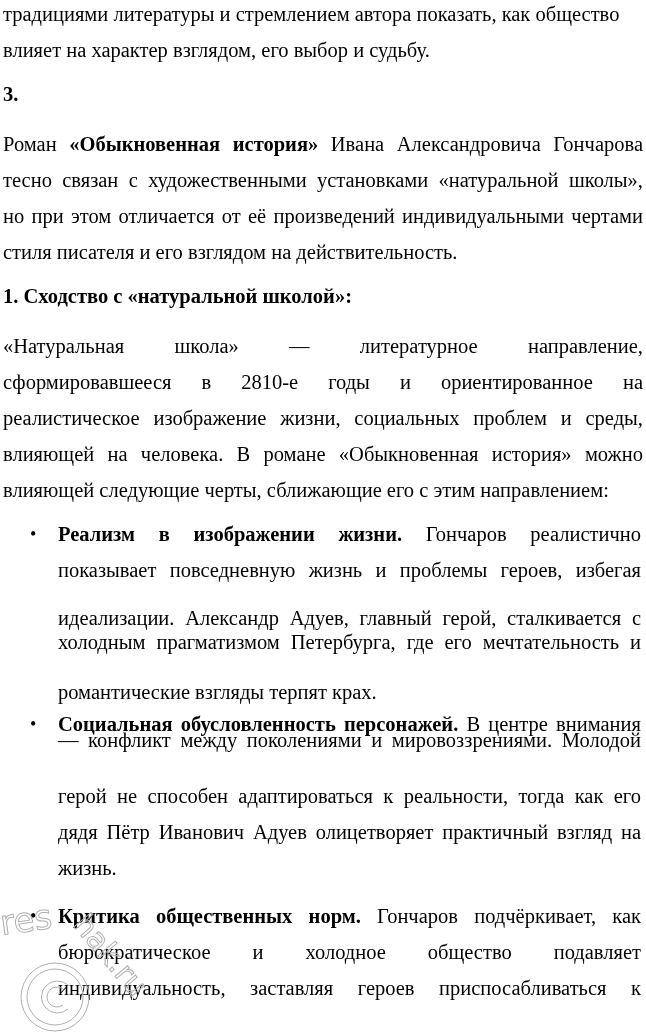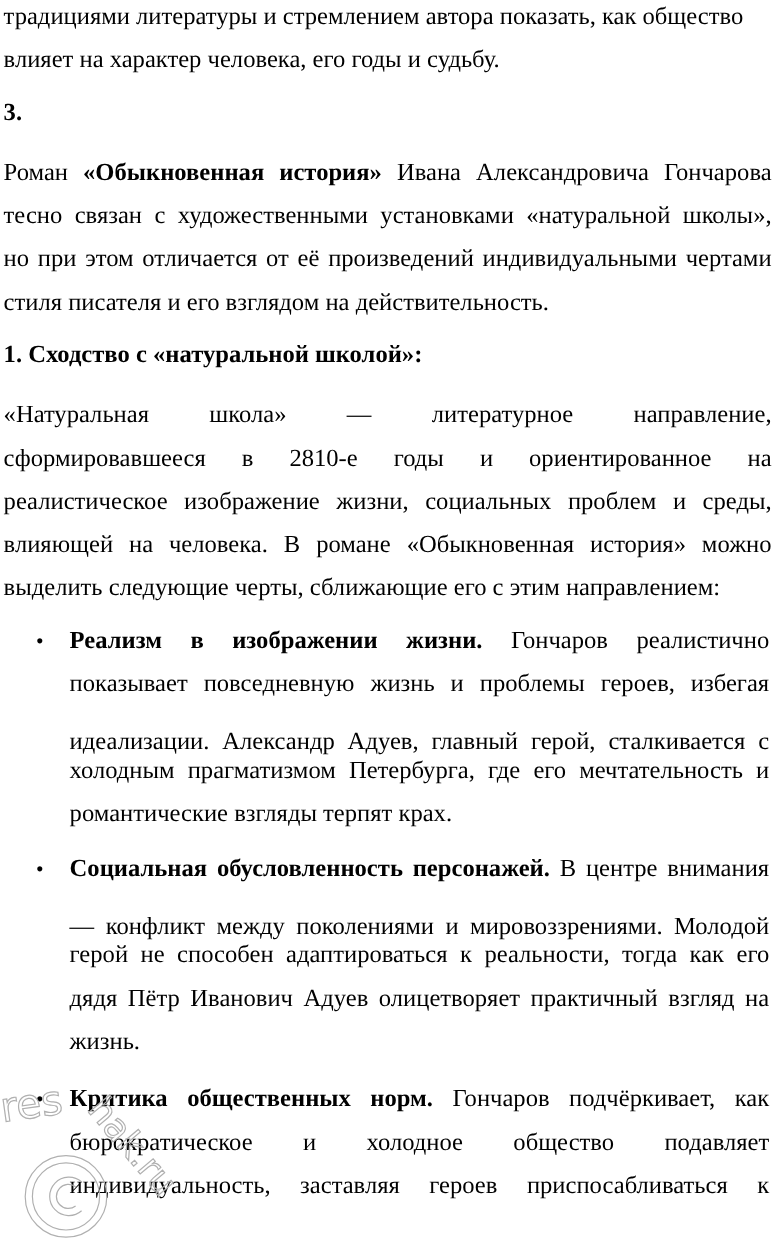--- a/index.html
+++ b/index.html
@@ -16,50 +16,50 @@
     .bullet { position: absolute; left: 27px; font-size: 18px; line-height: 24px; }
     .li .line { left: 55px; }
     .wm { position: absolute; left: 0; top: 905px; width: 160px; height: 131px; pointer-events: none; }
   </style>
 </head>
 <body>
 
 <div class="page">
 
   <div class="line" style="top:2px;">традициями литературы и стремлением автора показать, как общество</div>
-  <div class="line" style="top:38px;">влияет на характер человека, его годы и судьбу.</div>
+  <div class="line" style="top:38px;">влияет на характер взглядом, его выбор и судьбу.</div>
 
   <div class="line b" style="top:82px;">3.</div>
 
   <div class="line just" style="top:132px;"><span>Роман </span><span class="b">«Обыкновенная история»</span><span> Ивана Александровича Гончарова</span></div>
   <div class="line just" style="top:168px;">тесно связан с художественными установками «натуральной школы»,</div>
   <div class="line just" style="top:204px;">но при этом отличается от её произведений индивидуальными чертами</div>
   <div class="line" style="top:240px;">стиля писателя и его взглядом на действительность.</div>
 
   <div class="line b" style="top:284px;">1. Сходство с «натуральной школой»:</div>
 
   <div class="line just" style="top:334px;">«Натуральная школа» — литературное направление,</div>
   <div class="line just" style="top:370px;">сформировавшееся в 2810-е годы и ориентированное на</div>
   <div class="line just" style="top:406px;">реалистическое изображение жизни, социальных проблем и среды,</div>
   <div class="line just" style="top:442px;">влияющей на человека. В романе «Обыкновенная история» можно</div>
-  <div class="line" style="top:478px;">выделить следующие черты, сближающие его с этим направлением:</div>
+  <div class="line" style="top:478px;">влияющей следующие черты, сближающие его с этим направлением:</div>
 
   <div class="li">
     <span class="bullet" style="top:522px;">•</span>
     <div class="line just" style="top:522px;"><span class="b">Реализм в изображении жизни.</span><span> Гончаров реалистично</span></div>
     <div class="line just" style="top:558px;">показывает повседневную жизнь и проблемы героев, избегая</div>
     <div class="line just" style="top:606px;">идеализации. Александр Адуев, главный герой, сталкивается с</div>
     <div class="line just" style="top:630px;">холодным прагматизмом Петербурга, где его мечтательность и</div>
-    <div class="line" style="top:666px;">романтические взгляды терпят крах.</div>
+    <div class="line" style="top:680px;">романтические взгляды терпят крах.</div>
   </div>
 
   <div class="li">
     <span class="bullet" style="top:712px;">•</span>
     <div class="line just" style="top:712px;"><span class="b">Социальная обусловленность персонажей.</span><span> В центре внимания</span></div>
-    <div class="line just" style="top:760px;">— конфликт между поколениями и мировоззрениями. Молодой</div>
+    <div class="line just" style="top:728px;">— конфликт между поколениями и мировоззрениями. Молодой</div>
     <div class="line just" style="top:784px;">герой не способен адаптироваться к реальности, тогда как его</div>
     <div class="line just" style="top:820px;">дядя Пётр Иванович Адуев олицетворяет практичный взгляд на</div>
     <div class="line" style="top:856px;">жизнь.</div>
   </div>
 
   <div class="li">
     <span class="bullet" style="top:904px;">•</span>
     <div class="line just" style="top:904px;"><span class="b">Критика общественных норм.</span><span> Гончаров подчёркивает, как</span></div>
     <div class="line just" style="top:940px;">бюрократическое и холодное общество подавляет</div>
     <div class="line just" style="top:976px;">индивидуальность, заставляя героев приспосабливаться к</div>

